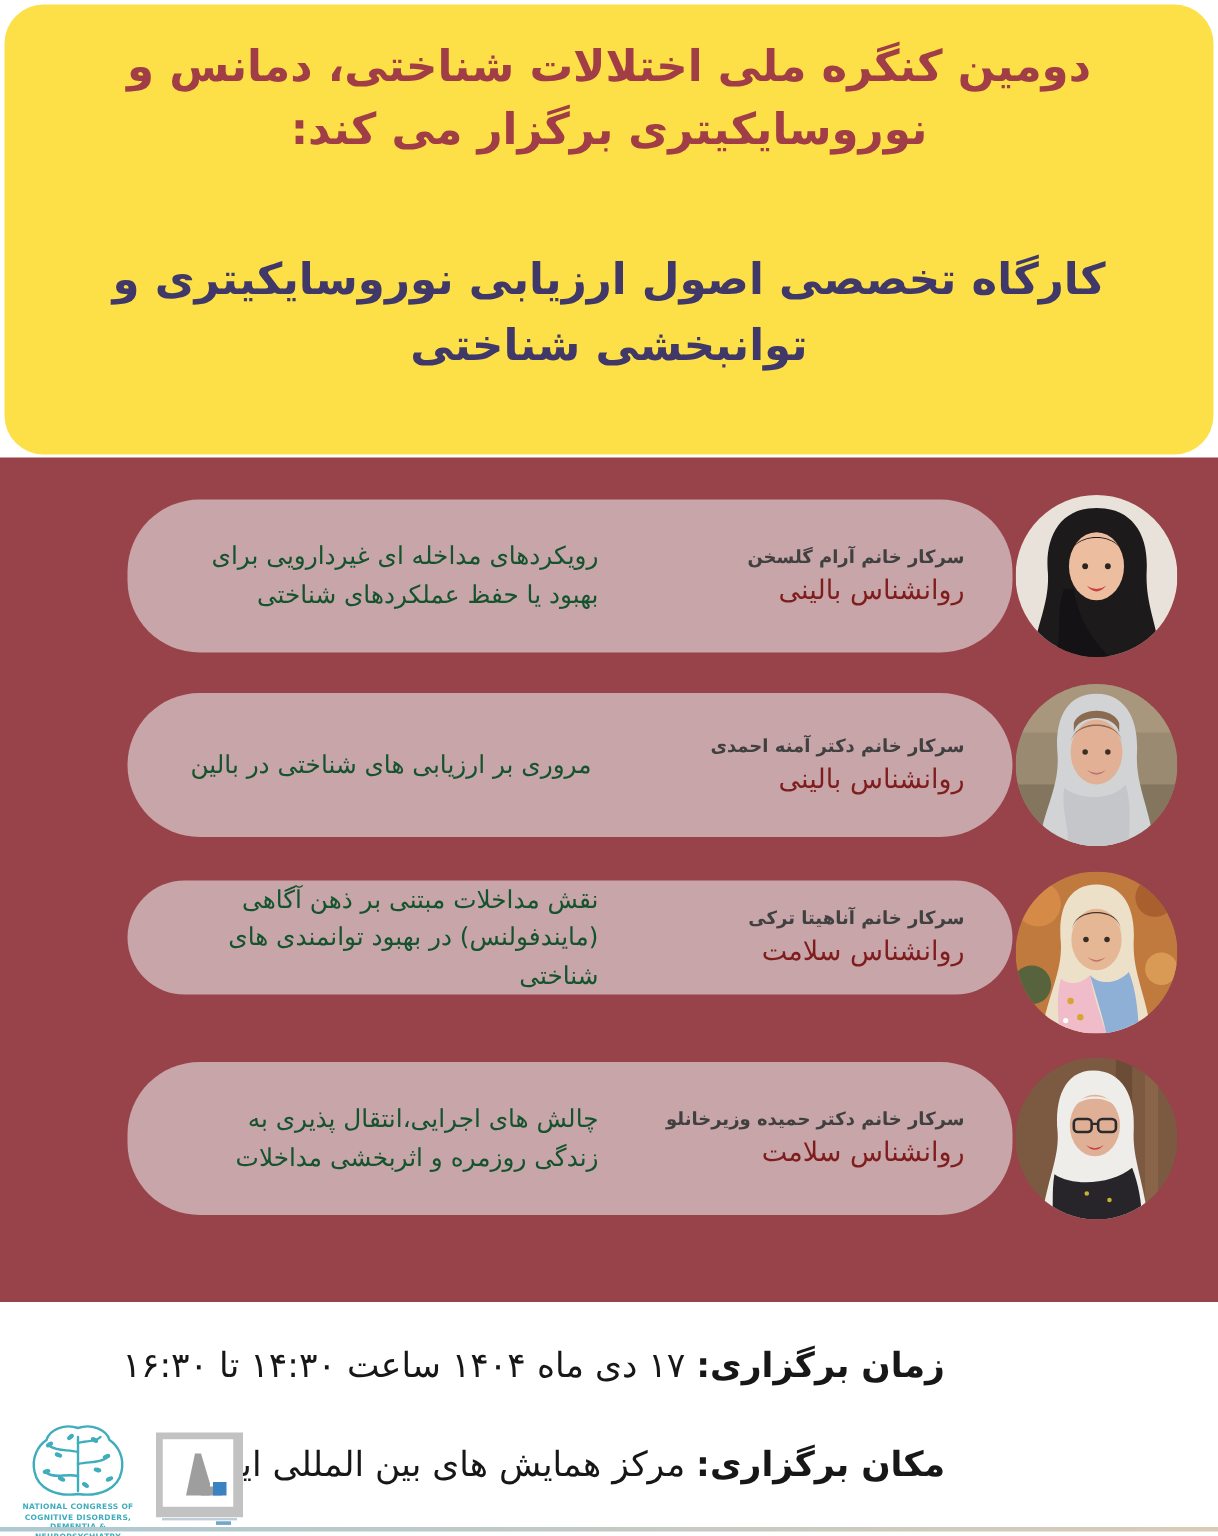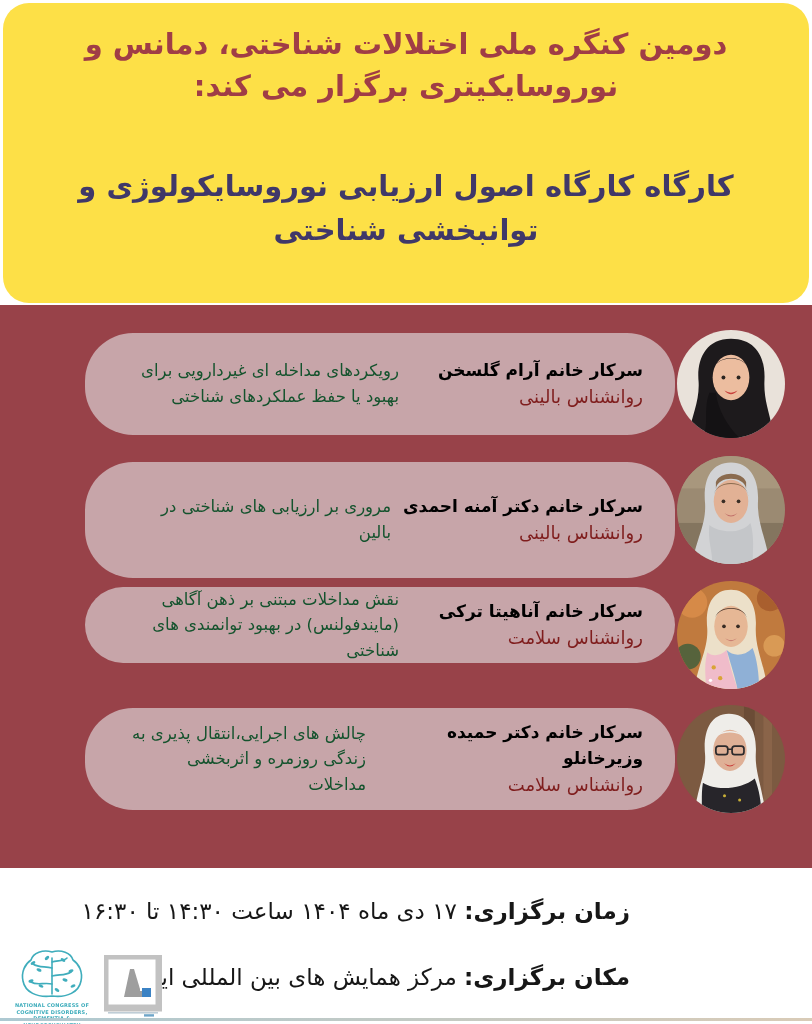--- a/index.html
+++ b/index.html
@@ -59,26 +59,26 @@
     background: #c7a5a9;
     border-radius: 48px;
     direction: rtl;
     display: flex;
     align-items: center;
     justify-content: space-between;
     padding: 0 32px 0 42px;
     gap: 12px;
   }
   .card-1 { top: 28px;  height: 102px; }
-  .card-2 { top: 157px; height: 116px;  }
+  .card-2 { top: 157px; height: 96px;  }
   .card-3 { top: 282px; height: 76px;  }
   .card-4 { top: 403px; height: 102px; }
 
   .name-col { text-align: right; flex-shrink: 0; max-width: 265px; }
-  .speaker-name { font-size: 17px; font-weight: 700; color: #000000; line-height: 1.5; }
+  .speaker-name { font-size: 12px; font-weight: 700; color: #404040; line-height: 1.5; }
   .speaker-role { font-size: 18px; font-weight: 400; color: #7f1d1d; line-height: 1.5; }
   .speaker-topic {
     font-size: 16.5px;
     color: #14532d;
     text-align: right;
     line-height: 1.55;
     max-width: 272px;
   }
 
   .speaker-photo {
@@ -147,21 +147,21 @@
 <body>
 
 <div class="poster">
 
   <div class="header-panel">
     <div class="congress-title">
       <span class="line">دومین کنگره ملی اختلالات شناختی، دمانس و</span>
       <span class="line">نوروسایکیتری برگزار می کند:</span>
     </div>
     <div class="workshop-title">
-      <span class="line">کارگاه کارگاه اصول ارزیابی نوروسایکولوژی و</span>
+      <span class="line">کارگاه تخصصی اصول ارزیابی نوروسایکیتری و</span>
       <span class="line">توانبخشی شناختی</span>
     </div>
   </div>
 
   <div class="body-panel">
 
     <div class="speaker-card card-1">
       <div class="name-col">
         <div class="speaker-name">سرکار خانم آرام گلسخن</div>
         <div class="speaker-role">روانشناس بالینی</div>

